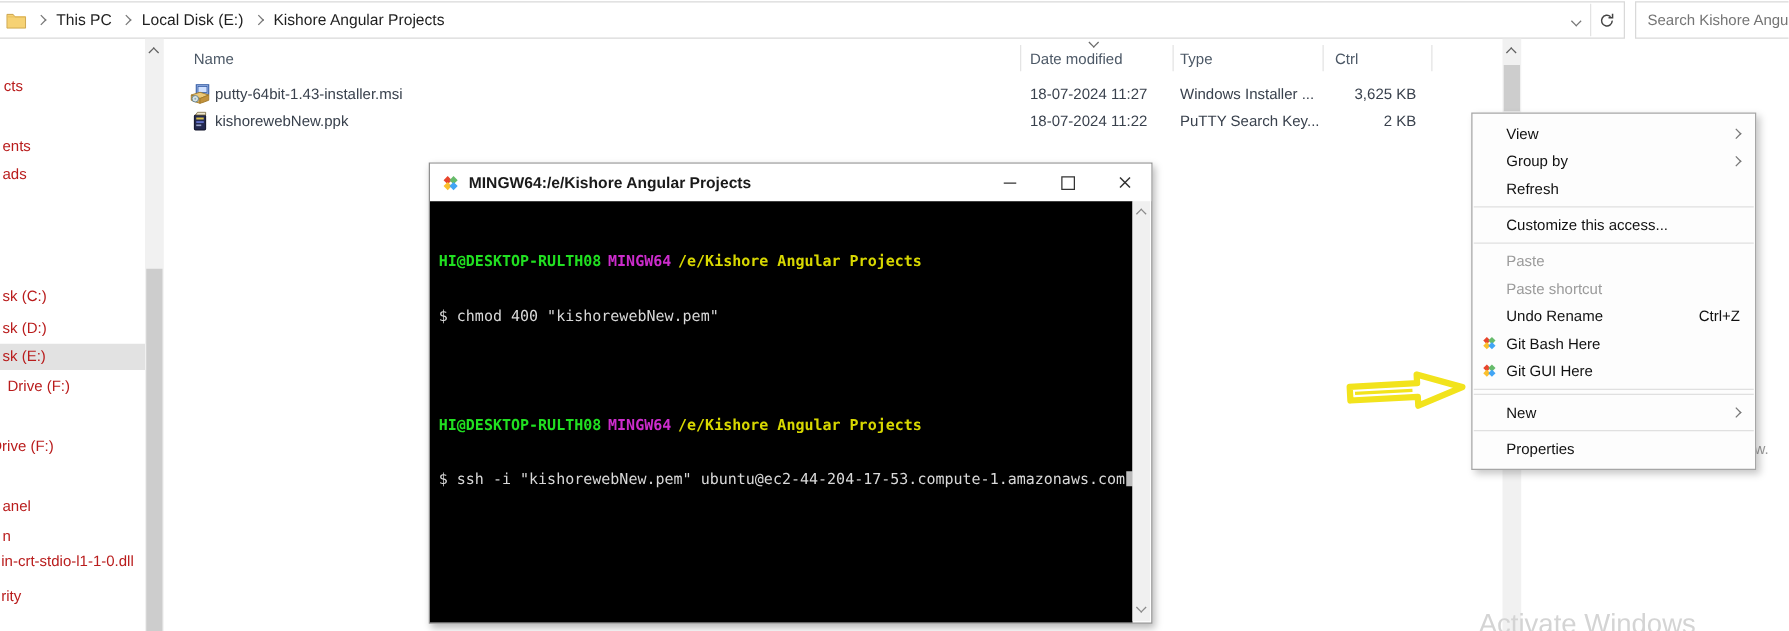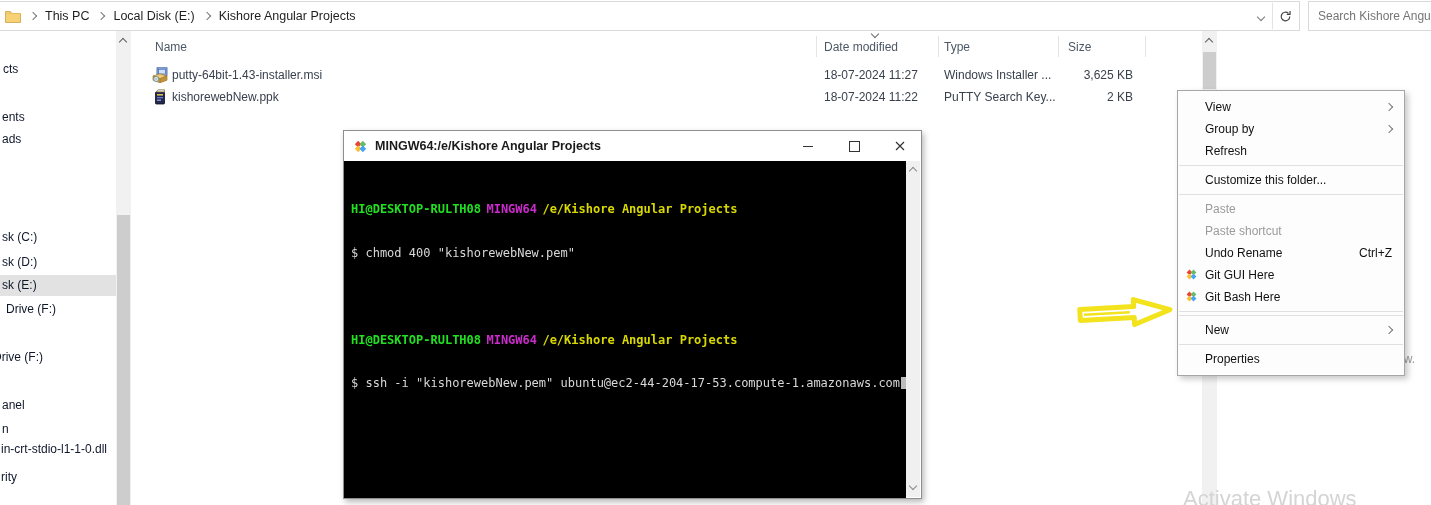--- a/index.html
+++ b/index.html
@@ -13,21 +13,21 @@
   .chev.r{transform:rotate(-45deg);}
   .chev.d{transform:rotate(45deg);}
   .chev.u{transform:rotate(-135deg);}
   .addr-right{position:absolute;right:3px;top:0;height:28px;display:flex;align-items:center;}
   .addr-drop{width:20px;text-align:center;}
   .addr-sep{width:1px;height:26px;background:#e3e3e3;margin:0 1px;}
   .addr-refresh{width:22px;display:flex;justify-content:center;}
   .searchbox{position:absolute;left:1308px;top:1px;width:190px;height:28px;border:1px solid #d9d9d9;background:#fff;}
   .searchbox input{border:0;outline:none;width:160px;margin:6px 0 0 7px;font-family:inherit;font-size:12px;color:#6b6b6b;background:transparent;}
   
-  .side-item{position:absolute;height:18px;line-height:18px;white-space:nowrap;color:#0f172a;}
+  .side-item{position:absolute;height:18px;line-height:18px;white-space:nowrap;color:#b91c1c;}
   .side-sel{position:absolute;left:0;top:275px;width:116px;height:21px;background:#e2e2e2;}
   .sb{position:absolute;background:#f1f1f1;}
   .sb-side{left:116px;top:31px;width:15px;height:474px;}
   .sb-main{left:1202px;top:31px;width:15px;height:474px;}
   .sb-thumb{position:absolute;left:1px;width:13px;background:#cdcdcd;}
   .sb-arrow{position:absolute;left:4px;top:8px;}
   
   .colhead{position:absolute;top:38px;height:18px;line-height:18px;color:#4c5866;}
   .colsep{position:absolute;top:36px;height:21px;width:1px;background:#e4e4e4;}
   .frow-text{position:absolute;height:20px;line-height:20px;color:#39414d;white-space:nowrap;}
@@ -115,21 +115,21 @@
   <div class="side-item" style="left:1px;top:468px">rity</div>
 
   <div class="sb sb-side">
     <span class="sb-arrow chev u" style="border-color:#606060"></span>
     <span class="sb-thumb" style="top:184px;height:290px"></span>
   </div>
 
   <div class="colhead" style="left:155px">Name</div>
   <div class="colhead" style="left:824px">Date modified</div>
   <div class="colhead" style="left:944px">Type</div>
-  <div class="colhead" style="left:1068px">Size</div>
+  <div class="colhead" style="left:1068px">Ctrl</div>
   <span class="sortchev chev d" style="border-color:#6a6a6a"></span>
   <div class="colsep" style="left:816px"></div>
   <div class="colsep" style="left:938px"></div>
   <div class="colsep" style="left:1058px"></div>
   <div class="colsep" style="left:1145px"></div>
 
   <div>
     <svg class="ficon" style="left:152px;top:67px" viewBox="0 0 16 16">
       <rect x="5" y="0.8" width="10" height="7.6" fill="#9fb8e8" stroke="#2d55a0" stroke-width="0.8"></rect>
       <rect x="6.4" y="2.2" width="7.2" height="4.8" fill="#cfe0ff" stroke="#2d55a0" stroke-width="0.6"></rect>
@@ -205,46 +205,46 @@
 
   <div class="cmenu">
     <div class="mi"><span>View</span><span class="mi-right">
           <span class="chev r"></span>
         </span></div>
     <div class="mi"><span>Group by</span><span class="mi-right">
           <span class="chev r"></span>
         </span></div>
     <div class="mi"><span>Refresh</span></div>
     <div class="msep"></div>
-    <div class="mi"><span>Customize this folder...</span></div>
+    <div class="mi"><span>Customize this access...</span></div>
     <div class="msep"></div>
     <div class="mi dis"><span>Paste</span></div>
     <div class="mi dis"><span>Paste shortcut</span></div>
     <div class="mi"><span>Undo Rename</span><span class="mi-right">Ctrl+Z</span></div>
     <div class="mi">
       <span class="gico">
           <svg width="13" height="13" viewBox="0 0 16 16">
             <rect x="3" y="3" width="5" height="5" fill="#e8452c" transform="rotate(45 5.5 5.5)"></rect>
             <rect x="8" y="3" width="5" height="5" fill="#66bb6a" transform="rotate(45 10.5 5.5)"></rect>
             <rect x="3" y="8" width="5" height="5" fill="#fbc02d" transform="rotate(45 5.5 10.5)"></rect>
             <rect x="8" y="8" width="5" height="5" fill="#42a5f5" transform="rotate(45 10.5 10.5)"></rect>
           </svg>
         </span>
-      <span>Git GUI Here</span>
+      <span>Git Bash Here</span>
     </div>
     <div class="mi">
       <span class="gico">
           <svg width="13" height="13" viewBox="0 0 16 16">
             <rect x="3" y="3" width="5" height="5" fill="#e8452c" transform="rotate(45 5.5 5.5)"></rect>
             <rect x="8" y="3" width="5" height="5" fill="#66bb6a" transform="rotate(45 10.5 5.5)"></rect>
             <rect x="3" y="8" width="5" height="5" fill="#fbc02d" transform="rotate(45 5.5 10.5)"></rect>
             <rect x="8" y="8" width="5" height="5" fill="#42a5f5" transform="rotate(45 10.5 10.5)"></rect>
           </svg>
         </span>
-      <span>Git Bash Here</span>
+      <span>Git GUI Here</span>
     </div>
     <div class="msep"></div>
     <div class="msep"></div>
     <div class="mi"><span>New</span><span class="mi-right">
           <span class="chev r"></span>
         </span></div>
     <div class="msep"></div>
     <div class="mi"><span>Properties</span></div>
   </div>
 

